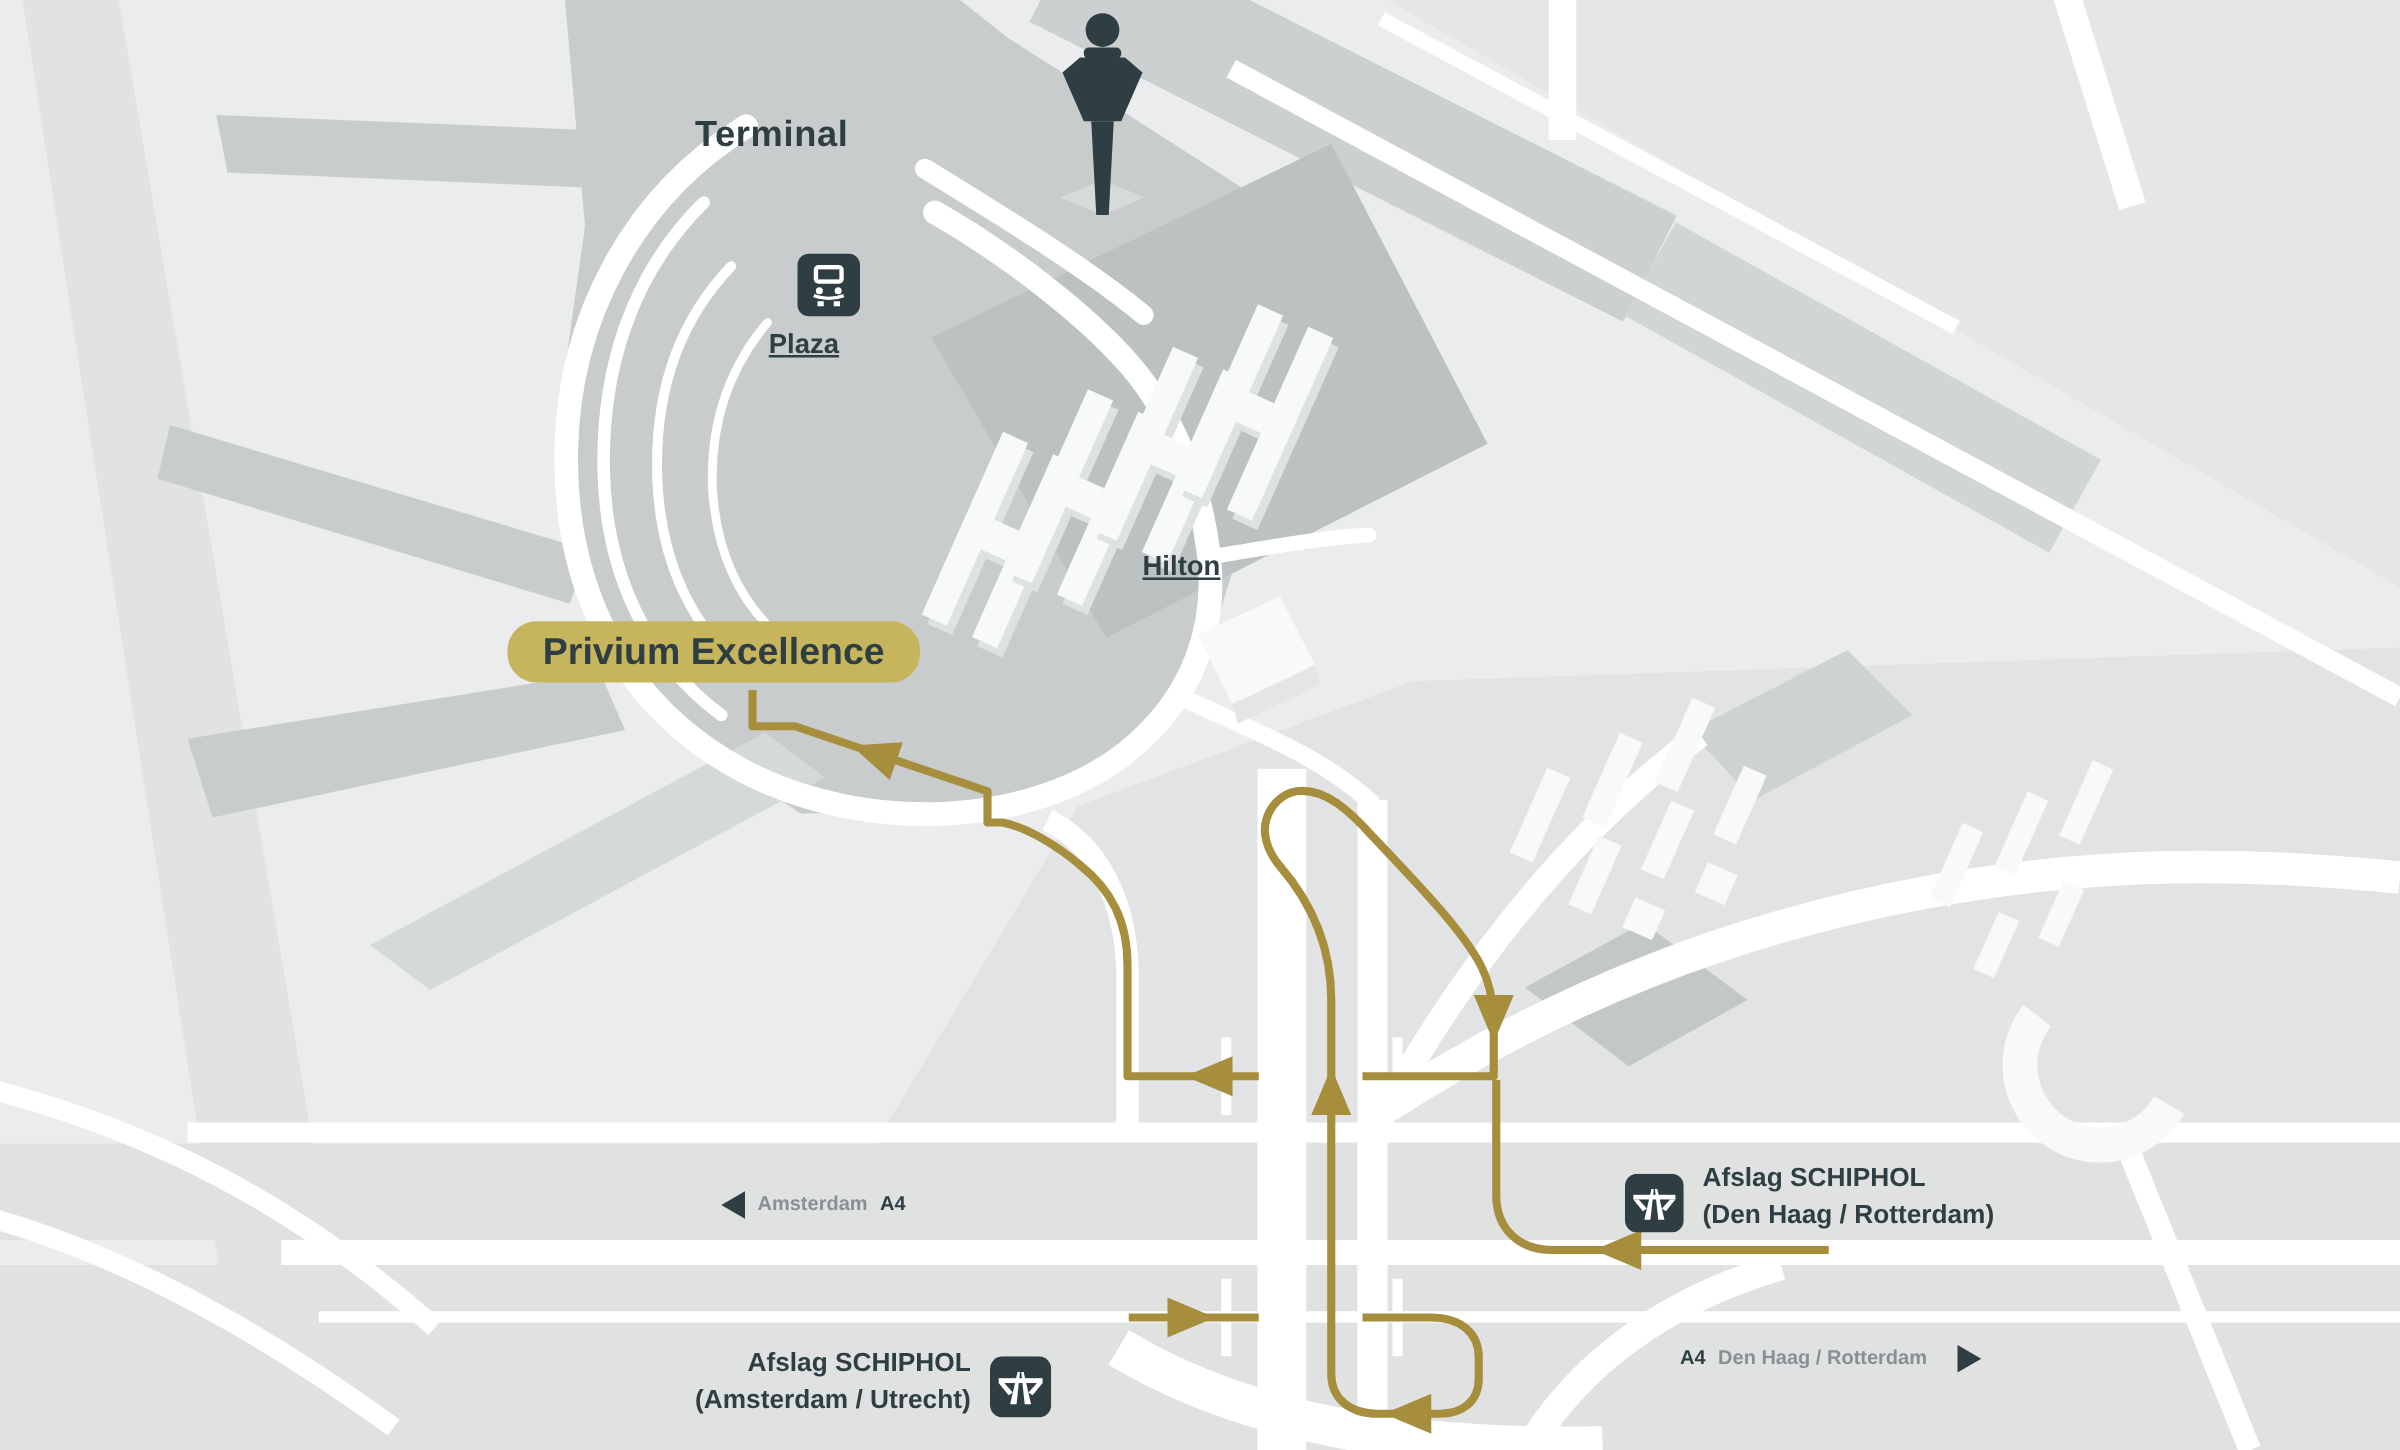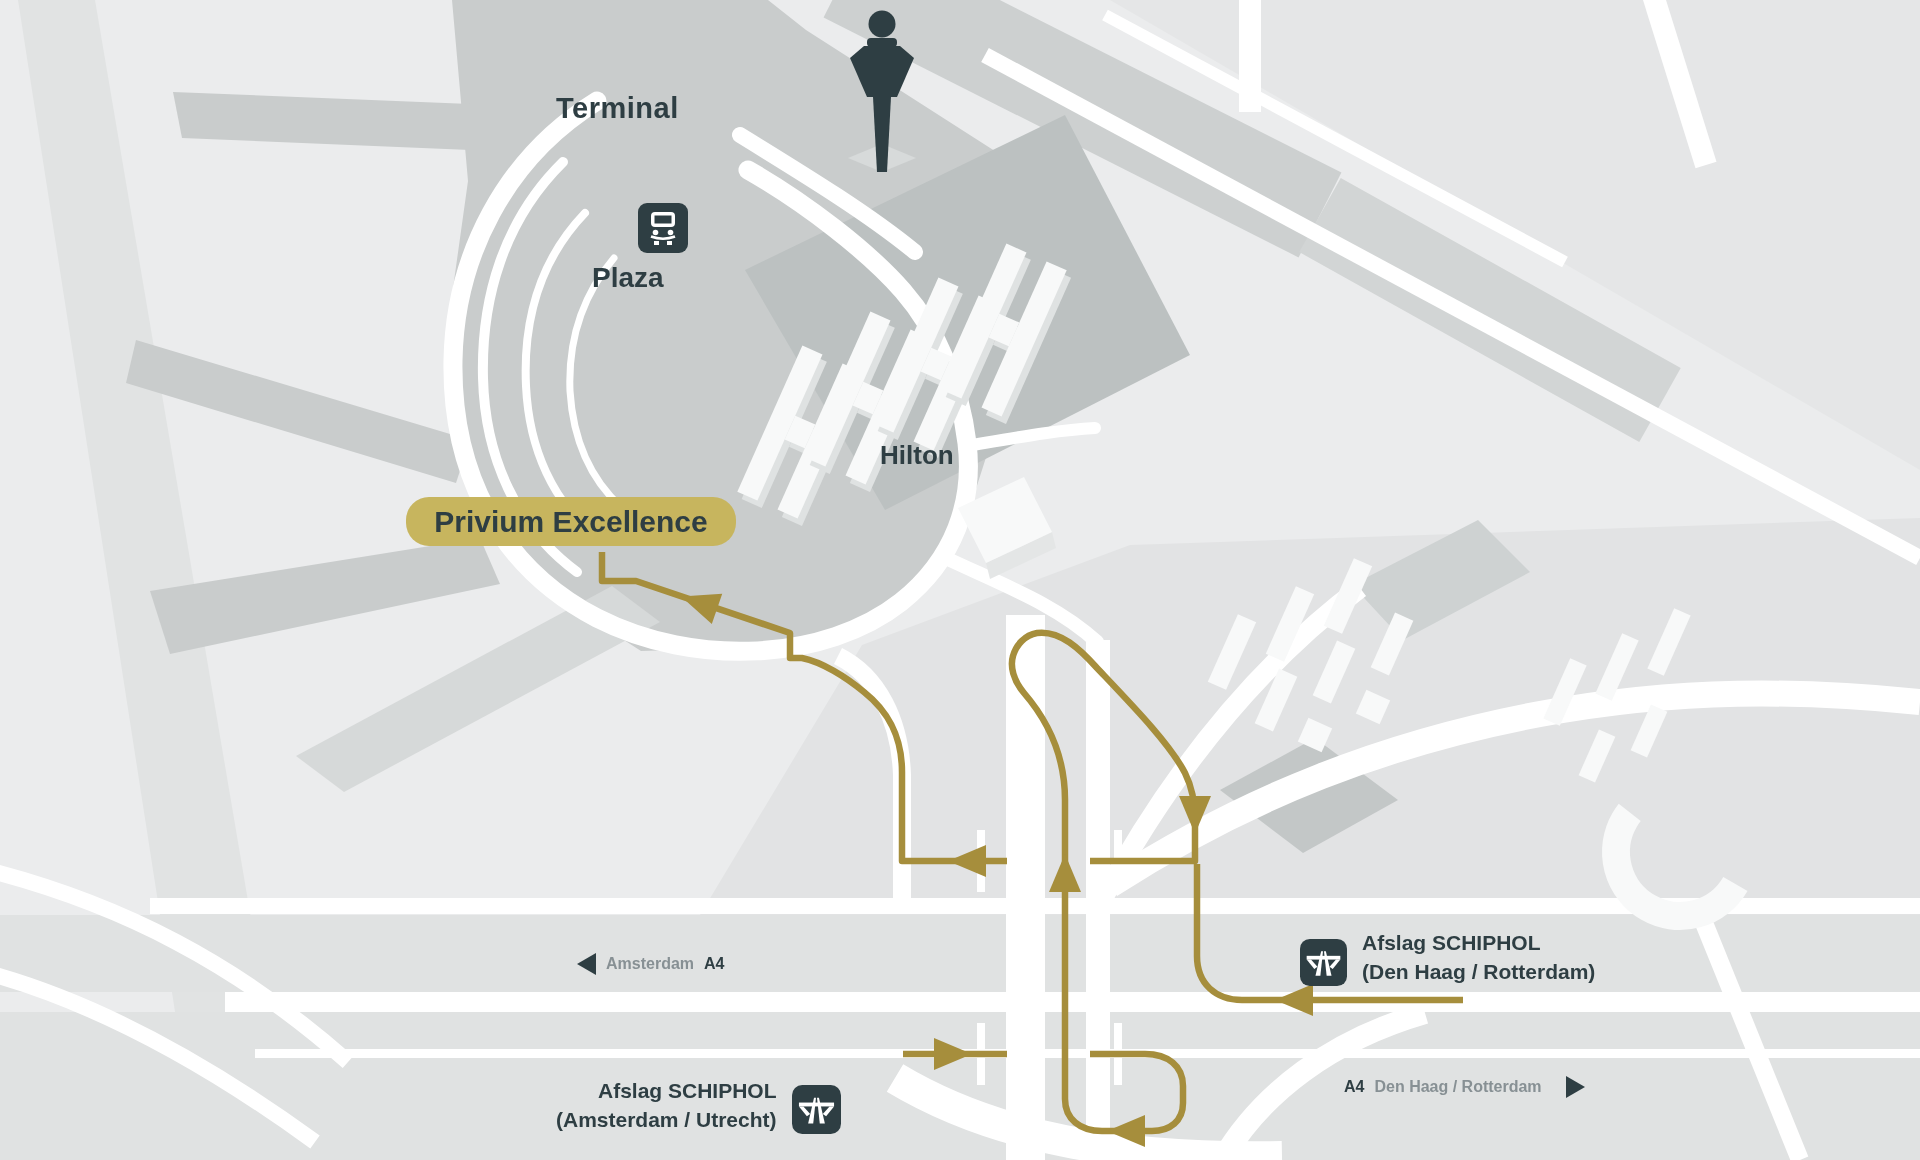--- a/index.html
+++ b/index.html
@@ -1,22 +1,22 @@
 <!DOCTYPE html>
 <html><head>
 <meta charset="utf-8">
 <style>
   html,body{margin:0;padding:0;background:#EBECED;}
   .map-root{position:relative;width:1920px;height:1160px;overflow:hidden;
     font-family:"Liberation Sans",sans-serif;background:#fef9c3;}
   .map-canvas{position:absolute;left:0;top:0;}
   .label{position:absolute;color:#2E3E43;font-weight:bold;white-space:nowrap;}
   .lbl-terminal{left:556px;top:92px;font-size:29px;letter-spacing:.5px;}
-  .lbl-plaza{left:592px;top:262px;font-size:28px;}
-  .lbl-hilton{left:880px;top:440px;font-size:26px;}
+  .lbl-plaza{left:615px;top:262px;font-size:22px;text-decoration:underline;}
+  .lbl-hilton{left:914px;top:440px;font-size:22px;text-decoration:underline;}
   .badge{position:absolute;left:406px;top:497px;width:330px;height:49px;
     background:#C7B55E;border-radius:23px;display:flex;align-items:center;justify-content:center;
     color:#2E3E43;font-weight:bold;font-size:30px;}
   .dir-row{position:absolute;display:flex;align-items:center;font-size:16px;}
   .row-amsterdam{left:577px;top:953px;}
   .row-a4-south{left:1344px;top:1076px;}
   .dir-city{color:#879094;font-weight:bold;margin:0 10px;}
   .dir-road{color:#2E3E43;font-weight:bold;}
   .tri{width:0;height:0;display:inline-block;}
   .tri-left{border-top:11px solid transparent;border-bottom:11px solid transparent;border-right:19px solid #2E3E43;}

